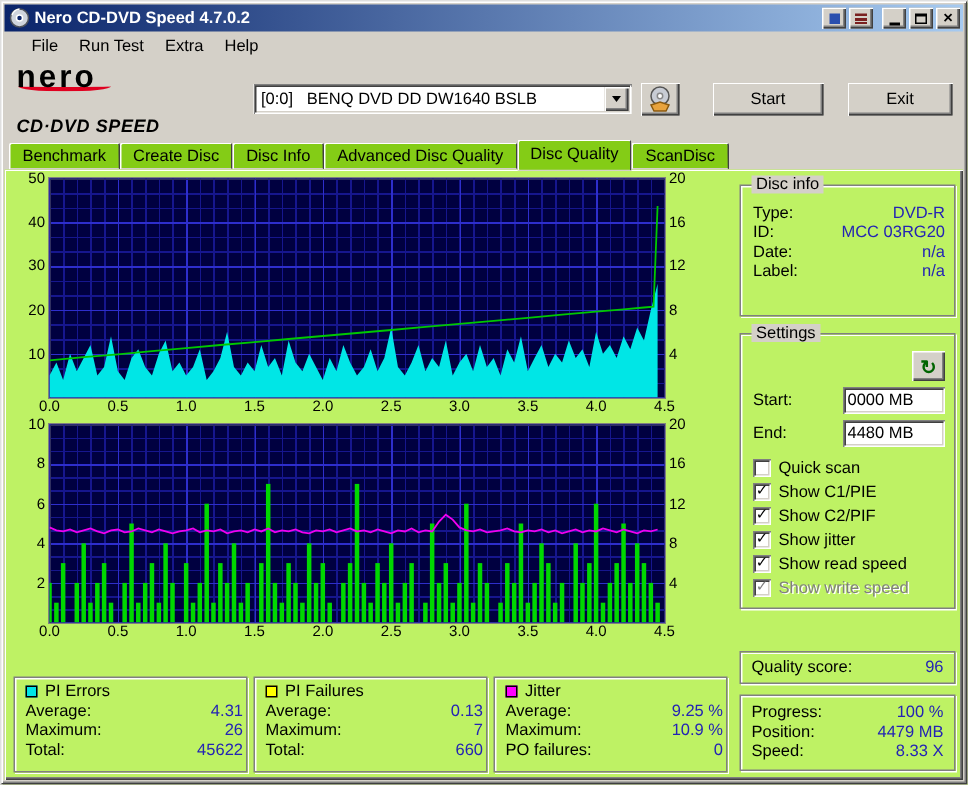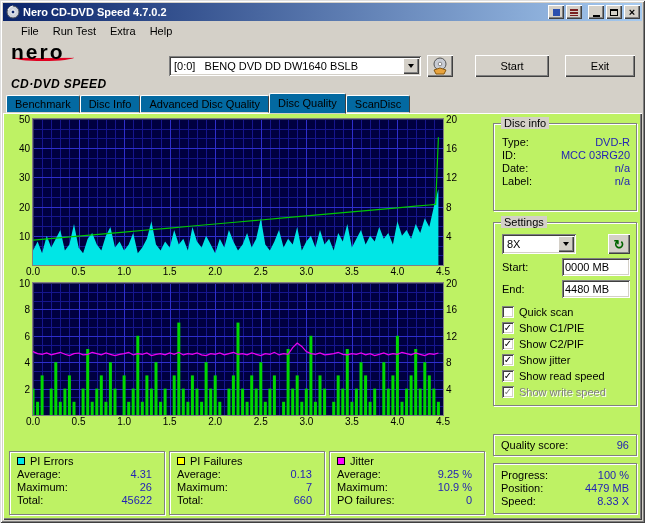--- a/index.html
+++ b/index.html
@@ -35,21 +35,21 @@
     box-shadow: inset 1px 1px 0 #fff, inset -1px -1px 0 #404040, inset -2px -2px 0 #808080;}
   .arr-down{width:0;height:0;border-left:3px solid transparent;border-right:3px solid transparent;border-top:4px solid #000;}
   .drive-combo{width:252px;margin-left:16px;flex:none;}
   .btn{background:#d4d0c8;border:none;height:22px;font-size:11px;
     box-shadow: inset 1px 1px 0 #fff, inset -1px -1px 0 #404040, inset -2px -2px 0 #808080;cursor:default;}
   .hand-btn{width:26px;margin-left:6px;display:inline-flex;align-items:center;justify-content:center;}
   .start-btn{width:74px;margin-left:22px;}
   .exit-btn{width:70px;margin-left:16px;}
   
   .tabs{display:flex;align-items:flex-end;padding:0 3px;height:21px;position:relative;z-index:2;flex:none;}
-  .tab{height:18px;line-height:16px;padding:0 8px;background:#0369a1;white-space:nowrap;
+  .tab{height:18px;line-height:16px;padding:0 8px;background:#84cc16;white-space:nowrap;
     border:1px solid;border-color:#fff #404040 #d4d0c8 #fff;border-radius:2px 2px 0 0;margin-right:0;}
   .tab.active{height:21px;line-height:19px;margin-bottom:-1px;position:relative;z-index:3;}
   
   .page{flex:1;position:relative;z-index:1;background:#bef264;padding:6px 5px 5px 6px;display:flex;flex-direction:column;
     box-shadow: inset 1px 1px 0 #fff, inset -1px -1px 0 #404040, inset -2px -2px 0 #808080;}
   .main{display:flex;flex:1;}
   .charts-col{width:478px;flex:none;display:flex;flex-direction:column;}
   .chart-grid{display:flex;}
   .ycol{position:relative;font-size:10px;}
   .ycol.left{width:24px;}
@@ -60,21 +60,21 @@
     box-shadow: inset 1px 1px 0 #303060, 0 0 0 1px #808080;}
   .plot.c1{height:146px;}
   .plot.c2{height:132px;}
   .plot svg{position:absolute;left:0;top:0;}
   .xrow{position:relative;height:13px;margin-left:24px;width:410px;font-size:10px;}
   .xtick{position:absolute;top:1px;transform:translateX(-50%);}
   .chart-gap{height:5px;}
   
   .stats-row{display:flex;margin-top:auto;gap:4px;}
   .etched{border:1px solid #808080;box-shadow:1px 1px 0 #fff, inset 1px 1px 0 #fff;}
-  .stat-panel{width:156px;height:64px;padding:3px 12px 2px 7px;}
+  .stat-panel{width:156px;height:64px;padding:3px 2px 2px 7px;}
   .stat-head{display:flex;align-items:center;margin-bottom:1px;}
   .chip{width:8px;height:8px;border:1px solid #000;margin-right:5px;flex:none;}
   .stat-title{font-weight:normal;}
   .kv-row{display:flex;margin:1px 0;}
   .k{flex:none;}
   .v{margin-left:auto;}
   .blue{color:#2424b4;}
   
   .side{flex:1;margin-left:6px;display:flex;flex-direction:column;}
   .groupbox{position:relative;border:1px solid #808080;box-shadow:1px 1px 0 #fff, inset 1px 1px 0 #fff;padding:11px 6px 5px 8px;}
@@ -159,20 +159,21 @@
         <circle cx="9" cy="7" r="1.8" fill="#fff" stroke="#888"></circle>
         <path d="M3 13 L9 11 L15 13 L13 17 L5 17 Z" fill="#e8a33d" stroke="#8a5a10"></path>
       </svg>
     </button>
     <button class="btn start-btn">Start</button>
     <button class="btn exit-btn">Exit</button>
   </div>
 
   <div class="tabs">
       <div class="tab">Benchmark</div>
+      <div class="tab">Create Disc</div>
       <div class="tab">Disc Info</div>
       <div class="tab">Advanced Disc Quality</div>
       <div class="tab active">Disc Quality</div>
       <div class="tab">ScanDisc</div>
     </div>
 
   <div class="page">
     <div class="main">
       <div class="charts-col">
 
@@ -407,26 +408,20 @@
               <div class="kv-row">
                 <span class="k">Label:</span>
                 <span class="v blue">n/a</span>
               </div>
             </div>
         </div>
 
         <div class="groupbox settingsbox">
           <span class="gb-caption">Settings</span>
           <div class="speed-row">
-            <div class="combo speed-combo">
-              <span class="combo-text">8X</span>
-              <span class="combo-btn">
-                  <span class="arr-down"></span>
-                </span>
-            </div>
             <button class="btn refresh-btn">
                 <span>↻</span>
               </button>
           </div>
           <div class="field-row">
             <span class="k">Start:</span>
             <input class="field" value="0000 MB" style="">
           </div>
           <div class="field-row">
             <span class="k">End:</span>

